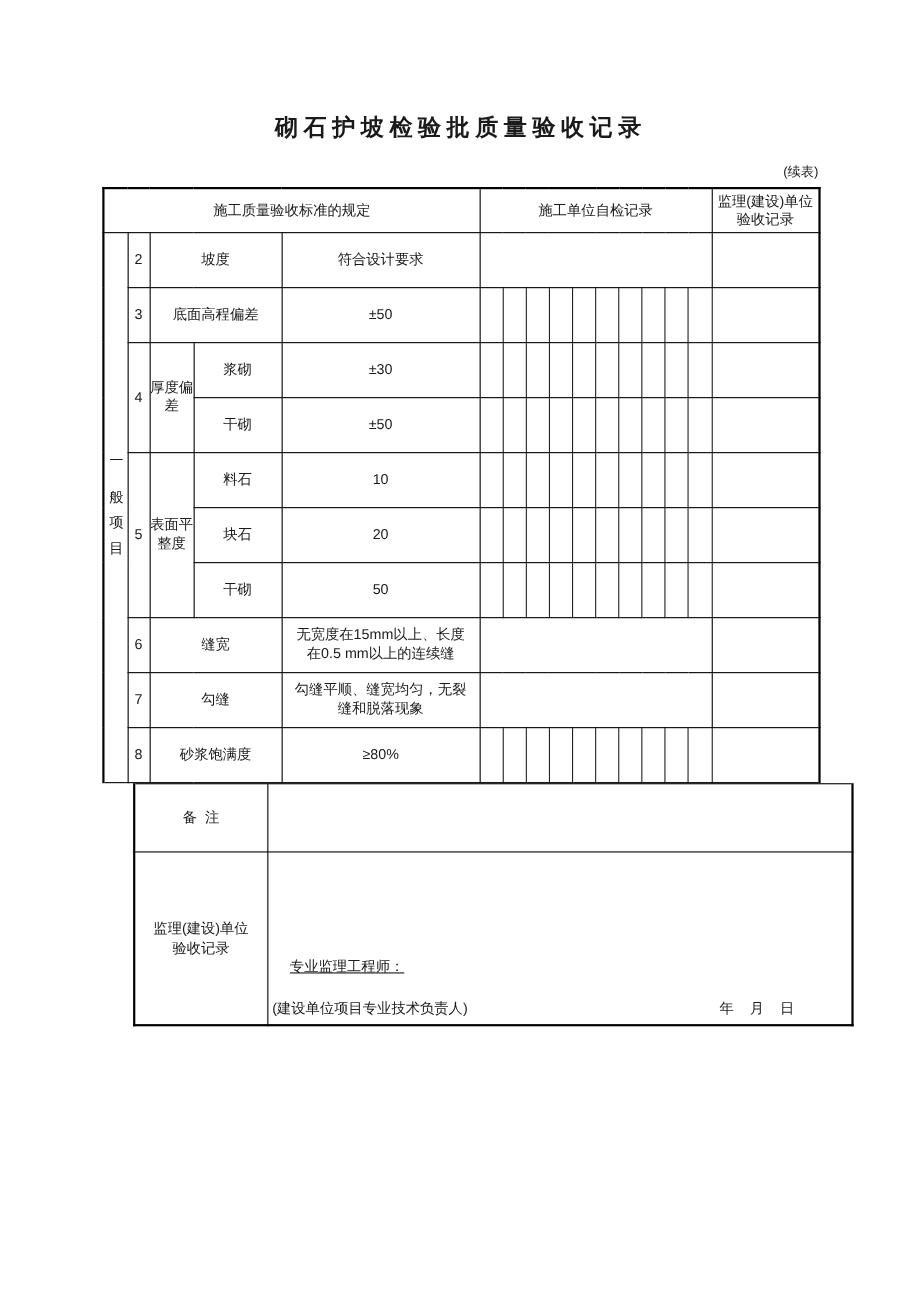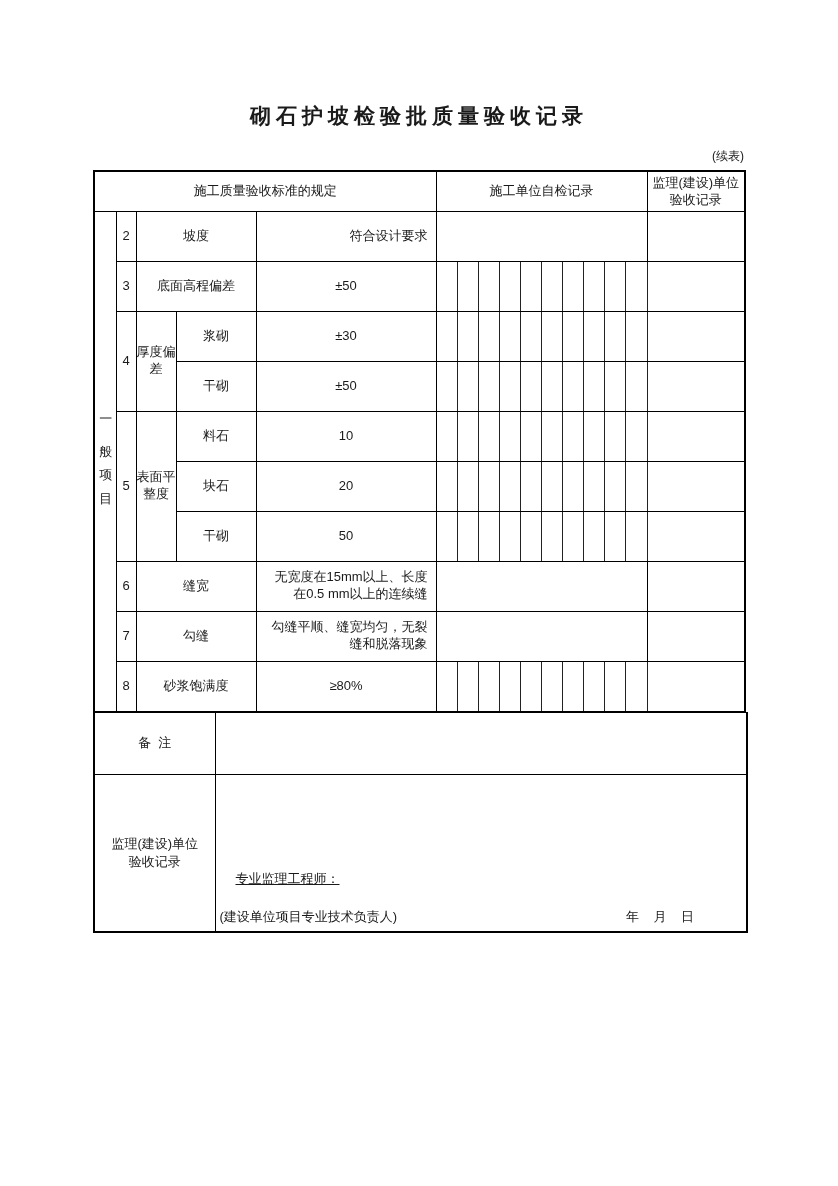--- a/index.html
+++ b/index.html
@@ -11,30 +11,30 @@
   .form-title {
     position:absolute; top:102px; left:0; width:100%;
     text-align:center; font-size:21px; font-weight:bold; letter-spacing:5px;
   }
   .cont-note {
     position:absolute; top:148px; right:94px; font-size:12px;text-align:right;
   }
   .form-wrap { position:absolute; left:93px; top:170px; width:747px; }
   table { border-collapse:collapse; table-layout:fixed; width:653px; }
   table.main { border:2px solid #000; border-bottom:none; }
-  table.bottom { border:2px solid #000; border-top:none; }
+  table.bottom { border:2px solid #000; border-top:none;margin-left:28px; }
   td {
     border:1px solid #000; font-size:13px; text-align:center;
     vertical-align:middle; padding:0; overflow:hidden; line-height:1.3;
   }
   tr.hdr { height:40px; }
   tr.r   { height:50px; }
   tr.remarks-r { height:62px; }
   tr.sig-r { height:158px; }
-  td.left { text-align:right; padding:2px 8px; }
+  td.left { text-align:center; padding:2px 8px; }
   td.mc { border-left:1px solid #222; border-right:1px solid #222; }
   .vert {
     writing-mode:vertical-lr; text-orientation:upright;
     letter-spacing:24px; display:inline-block; line-height:20px;
   }
   .two-line div { line-height:1.35; }
   td.sig-area { position:relative; }
   .sig-item { position:absolute; font-size:13px; white-space:pre; }
   .pre { white-space:pre; }
 </style>

